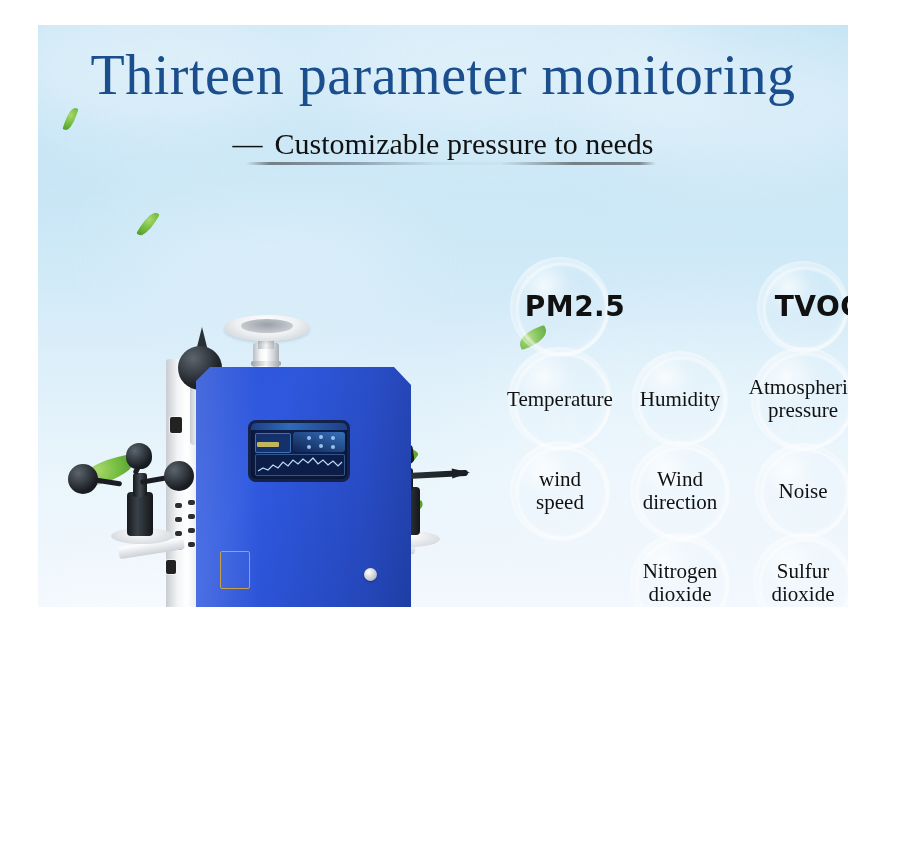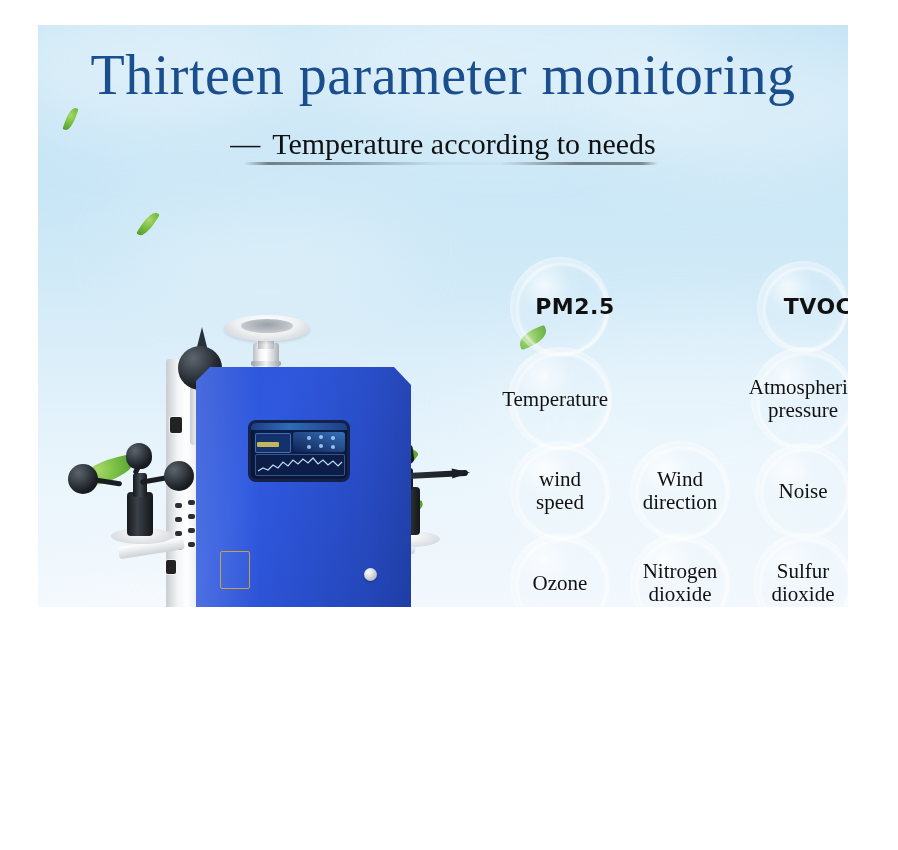--- a/index.html
+++ b/index.html
@@ -71,21 +71,21 @@
     box-shadow:inset 0 0 14px rgba(255,255,255,.55);
   }
   .bub::after{
     content:"";position:absolute;left:6%;top:6%;width:88%;height:88%;
     border-radius:50%;border:2px solid rgba(255,255,255,.75);
     filter:blur(1.2px);
   }
   .bub .lbl{position:relative;z-index:2;color:#111111;padding:0 4px;}
   .bub.big .lbl{
     font-family:"DejaVu Sans",sans-serif;font-weight:bold;
-    font-size:22px;line-height:28px;letter-spacing:.5px;padding-left:34px;
+    font-size:28px;line-height:28px;letter-spacing:.5px;padding-left:34px;
   }
   .bub .lbl.ser{
     font-family:"Liberation Serif",serif;font-weight:normal;
     font-size:21px;line-height:23px;
   }
 
   
   .leaf{position:absolute;border-radius:72% 8% 72% 8%;
         background:radial-gradient(circle at 35% 35%, #a9d86a 0%, #79c044 45%, #4f9a28 100%);}
   .leaf.pale{opacity:.85;}
@@ -232,21 +232,21 @@
     <div class="vline" style="left:670px;top:6px;height:14px"></div>
     <div class="vline" style="left:735px;top:38px;height:22px"></div>
     <div class="vline" style="left:110px;top:60px;height:15px"></div>
     <div class="vline" style="left:430px;top:60px;height:15px"></div>
     <div class="vline" style="left:640px;top:60px;height:15px"></div>
   </div>
 
   <div id="title">Thirteen parameter monitoring</div>
   <div id="subwrap">
     <span id="subline">
-      <span id="subtitle"><span class="dash">—</span><span>Temperature according to needs</span></span>
+      <span id="subtitle"><span class="dash">—</span><span>Customizable pressure to needs</span></span>
       <span id="subrule"></span>
     </span>
   </div>
 
   <div class="leaf" style="left:28px;top:82px;width:9px;height:24px;transform:rotate(18deg);"></div>
   <div class="leaf" style="left:105px;top:185px;width:10px;height:28px;transform:rotate(32deg);"></div>
   <div class="leaf" style="left:40px;top:435px;width:58px;height:22px;transform:rotate(-14deg);"></div>
   <div class="leaf" style="left:333px;top:413px;width:44px;height:28px;transform:rotate(36deg);"></div>
   <div class="leaf" style="left:348px;top:480px;width:38px;height:13px;transform:rotate(-16deg);"></div>
   <div class="leaf pale" style="left:480px;top:305px;width:30px;height:15px;transform:rotate(-22deg);"></div>
@@ -332,38 +332,38 @@
     <div id="knob" class="pt"></div>
   </div>
 
   <div id="bubbles">
       <div class="bub big" style="left: 472px; top: 232px; width: 100px; height: 100px;">
         <span class="lbl">PM2.5</span>
       </div>
       <div class="bub big" style="left: 719px; top: 236px; width: 92px; height: 92px;">
         <span class="lbl">TVOC</span>
       </div>
-      <div class="bub" style="left: 470px; top: 322px; width: 104px; height: 104px; justify-content: flex-end;">
+      <div class="bub" style="left: 470px; top: 322px; width: 104px; height: 104px;">
         <span class="lbl ser">Temperature</span>
+      </div>
+      <div class="bub" style="left: 594px; top: 326px; width: 96px; height: 96px;">
+        <span class="lbl ser">Humidity</span>
       </div>
       <div class="bub" style="left: 713px; top: 322px; width: 104px; height: 104px;">
         <span class="lbl ser">Atmospheric<br>pressure</span>
       </div>
       <div class="bub" style="left: 472px; top: 416px; width: 100px; height: 100px;">
         <span class="lbl ser">wind<br>speed</span>
       </div>
       <div class="bub" style="left: 592px; top: 416px; width: 100px; height: 100px;">
         <span class="lbl ser">Wind<br>direction</span>
       </div>
       <div class="bub" style="left: 717px; top: 418px; width: 96px; height: 96px; align-items: center;">
         <span class="lbl ser">Noise</span>
       </div>
-      <div class="bub" style="left: 472px; top: 508px; width: 100px; height: 100px;">
-        <span class="lbl ser">Ozone</span>
-      </div>
       <div class="bub" style="left: 592px; top: 508px; width: 100px; height: 100px;">
         <span class="lbl ser">Nitrogen<br>dioxide</span>
       </div>
       <div class="bub" style="left: 715px; top: 508px; width: 100px; height: 100px;">
         <span class="lbl ser">Sulfur<br>dioxide</span>
       </div>
     </div>
 
 </div>
 

